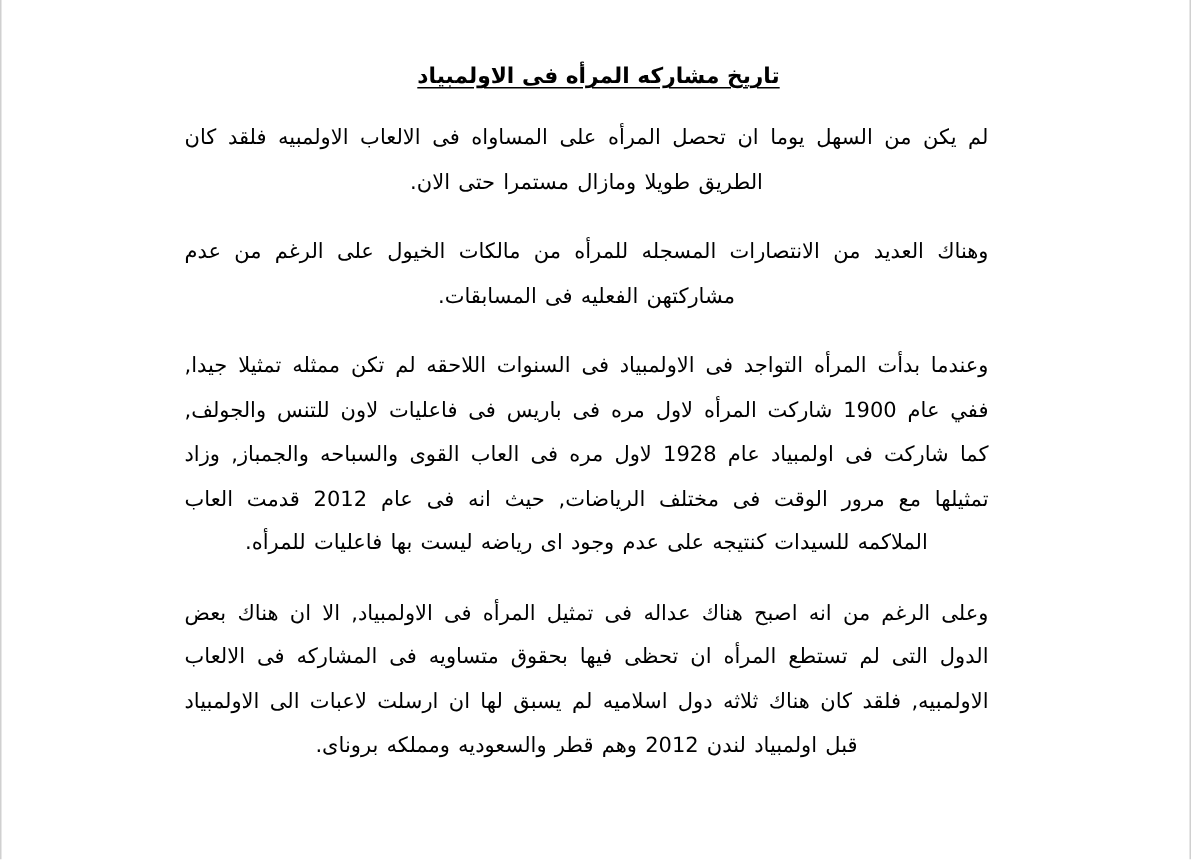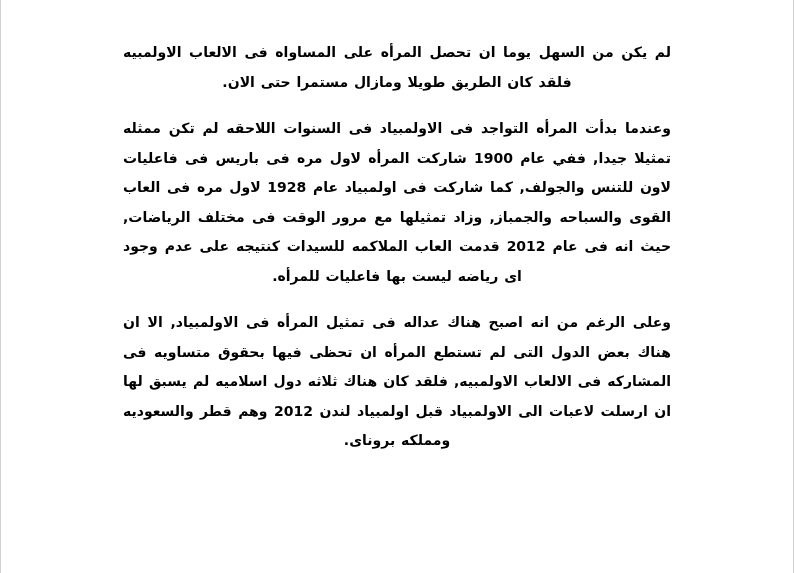--- a/index.html
+++ b/index.html
@@ -38,42 +38,43 @@
     font-weight: bold;
     font-size: 14.5px;
     line-height: 26px;
     margin: 0 0 14px 0;
     padding: 0;
     text-decoration: underline;
     text-underline-offset: 3px;
     letter-spacing: 0.2px;
   }
   .para {
-    margin: 0 4px 17px 0;
+    margin: 0 16px 17px 0;
     padding: 0;
     font-size: 14px;
     line-height: 29.5px;
     text-align: justify;
     text-align-last: center;
     word-spacing: 1px;
-    font-weight: bold;
   }
   .para:last-child {
     margin-bottom: 0;
   }
 </style>
 </head>
 <body>
 
 <div id="page">
   <div id="doc-body">
 
+    <h1 class="doc-title">تاريخ مشاركه المرأه فى الاولمبياد</h1>
 
     <p class="para">لم يكن من السهل يوما ان تحصل المرأه على المساواه فى الالعاب الاولمبيه فلقد كان الطريق طويلا ومازال مستمرا حتى الان.</p>
 
 
+    <p class="para">وهناك العديد من الانتصارات المسجله للمرأه من مالكات الخيول على الرغم من عدم مشاركتهن الفعليه فى المسابقات.</p>
 
     <p class="para">وعندما بدأت المرأه التواجد فى الاولمبياد فى السنوات اللاحقه لم تكن ممثله تمثيلا جيدا, ففي عام 1900 شاركت المرأه لاول مره فى باريس فى فاعليات لاون للتنس والجولف, كما شاركت فى اولمبياد عام 1928 لاول مره فى العاب القوى والسباحه والجمباز, وزاد تمثيلها مع مرور الوقت فى مختلف الرياضات, حيث انه فى عام 2012 قدمت العاب الملاكمه للسيدات كنتيجه على عدم وجود اى رياضه ليست بها فاعليات للمرأه.</p>
 
     <p class="para">وعلى الرغم من انه اصبح هناك عداله فى تمثيل المرأه فى الاولمبياد, الا ان هناك بعض الدول التى لم تستطع المرأه ان تحظى فيها بحقوق متساويه فى المشاركه فى الالعاب الاولمبيه, فلقد كان هناك ثلاثه دول اسلاميه لم يسبق لها ان ارسلت لاعبات الى الاولمبياد قبل اولمبياد لندن 2012 وهم قطر والسعوديه ومملكه بروناى.</p>
 
   </div>
 </div>
 
 </body></html>

